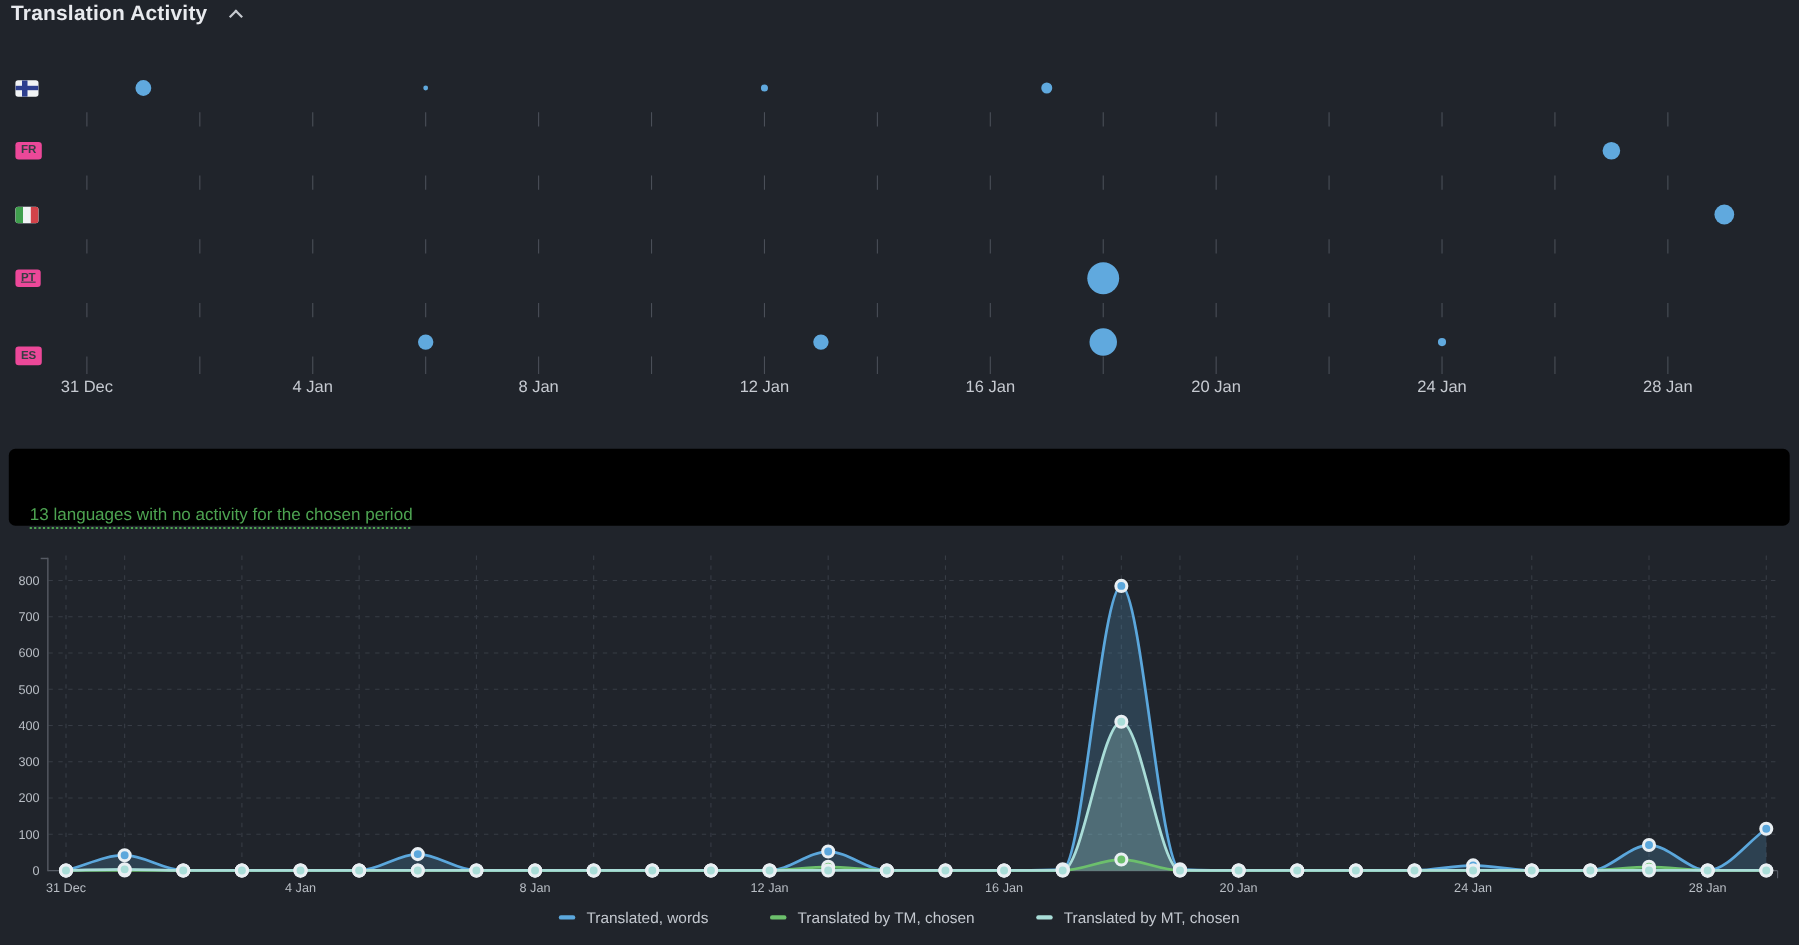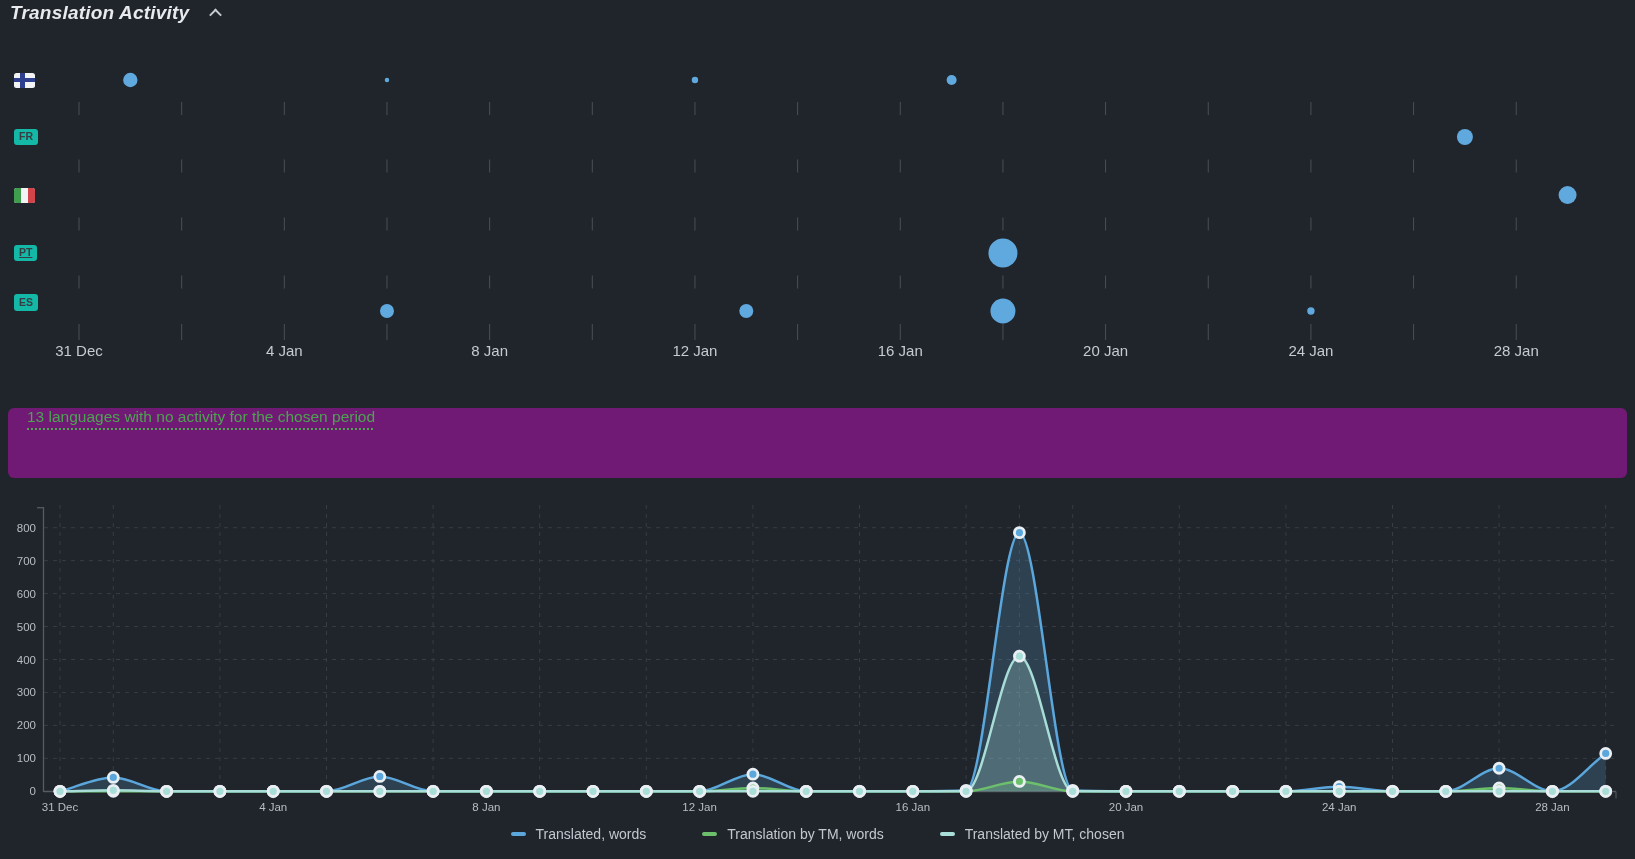--- a/index.html
+++ b/index.html
@@ -1,36 +1,36 @@
 <!DOCTYPE html>
 <html><head>
 <meta charset="utf-8">
 <style>
   * { margin:0; padding:0; box-sizing:border-box; }
   html,body { width:1635px; height:859px; background:#20242b; overflow:hidden;
               font-family:"Liberation Sans", sans-serif; }
   #stage { position:relative; width:1635px; height:859px; }
   svg text { font-family:"Liberation Sans", sans-serif; }
 
-  .header { position:absolute; left:10px; top:2px; display:flex; align-items:center; gap:16px;font-style:italic; }
+  .header { position:absolute; left:10px; top:2px; display:flex; align-items:center; gap:16px; }
   .title  { font-size:19px; font-weight:700; color:#e8eaee; letter-spacing:.2px; }
   .chev-btn { width:20px; height:20px; display:flex; align-items:center; justify-content:center; cursor:pointer; }
   .chev { width:9px; height:9px; border-left:2px solid #c6cad0; border-top:2px solid #c6cad0;
           transform:rotate(45deg) translate(1px,1px); }
 
-  .lang-badge { position:absolute; left:14px; background:#14b8a6; color:#383d44;
+  .lang-badge { position:absolute; left:14px; background:#ec4899; color:#383d44;
                 font-size:10.5px; font-weight:700; padding:2.5px 5px; border-radius:3px; line-height:1.1; }
   .flag { position:absolute; left:14px; width:21px; height:15px; border-radius:2.5px; overflow:hidden; background:#f1f3f5; }
   .fi-v { position:absolute; left:6px; top:0; width:4.6px; height:100%; background:#2e3f8f; }
   .fi-h { position:absolute; left:0; top:5.2px; width:100%; height:4.6px; background:#2e3f8f; }
   .it-stripes { display:flex; width:100%; height:100%; }
   .it-stripes div { flex:1; }
 
   .panel { position:absolute; left:8px; top:408px; width:1619px; height:70px;
-           background:#701a75; border-radius:6px; display:flex; align-items:flex-start; padding:0 19px; }
+           background:#000000; border-radius:6px; display:flex; align-items:flex-end; padding:0 19px; }
   .no-activity-link { color:#4da351; font-size:15.5px; cursor:pointer;
                       text-decoration:underline dotted; text-decoration-thickness:1.5px; text-underline-offset:6px; }
 
   .legend { position:absolute; left:0; top:826px; width:1635px; display:flex;
             justify-content:center; align-items:flex-start; gap:56px; }
   .legend-item { display:flex; align-items:center; gap:10px; font-size:14px; color:#c3c8cf; cursor:pointer; }
   .legend-marker { width:15px; height:3.5px; border-radius:2px; background:#888; }
 </style>
 </head>
 <body>
@@ -298,35 +298,35 @@
       </div>
       <div class="lang-badge" style="top: 128.5px;">FR</div>
       <div class="flag" style="top: 187.5px;">
         <div class="it-stripes">
           <div style="background:#3f9e4d"></div>
           <div style="background:#f1f3f5"></div>
           <div style="background:#d2434a"></div>
         </div>
       </div>
       <div class="lang-badge" style="top: 244.5px; text-decoration: underline;">PT</div>
-      <div class="lang-badge" style="top: 294px;">ES</div>
+      <div class="lang-badge" style="top: 315px;">ES</div>
     </div>
 
   <div class="panel">
     <span class="no-activity-link">13 languages with no activity for the chosen period</span>
   </div>
 
   <div class="legend">
     <div class="legend-item">
       <span class="legend-marker" style="background: rgb(91, 167, 220);"></span>
       <span>Translated, words</span>
     </div>
     <div class="legend-item">
       <span class="legend-marker" style="background: rgb(108, 192, 108);"></span>
-      <span>Translation by TM, words</span>
+      <span>Translated by TM, chosen</span>
     </div>
     <div class="legend-item">
       <span class="legend-marker" style="background: rgb(169, 221, 216);"></span>
       <span>Translated by MT, chosen</span>
     </div>
   </div>
 
 </div>
 
 </body></html>

